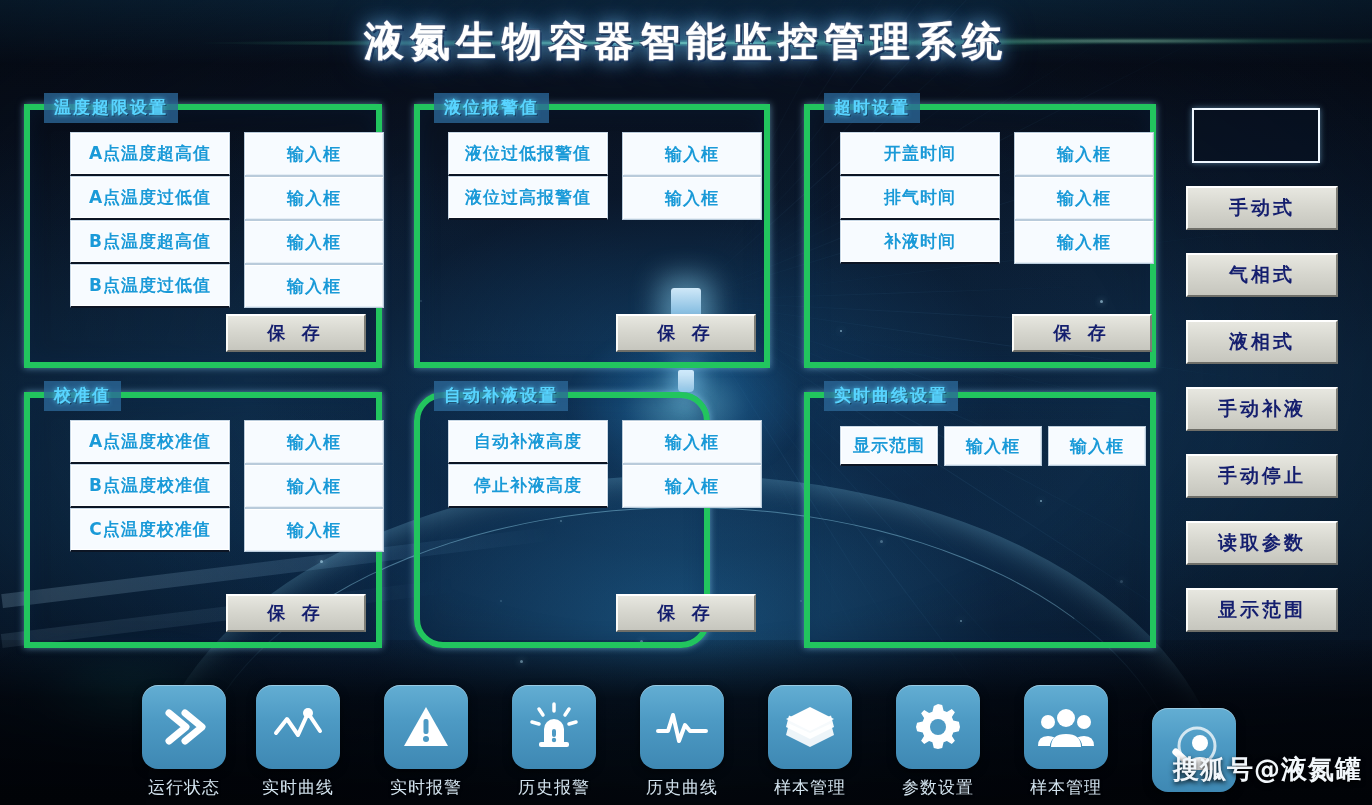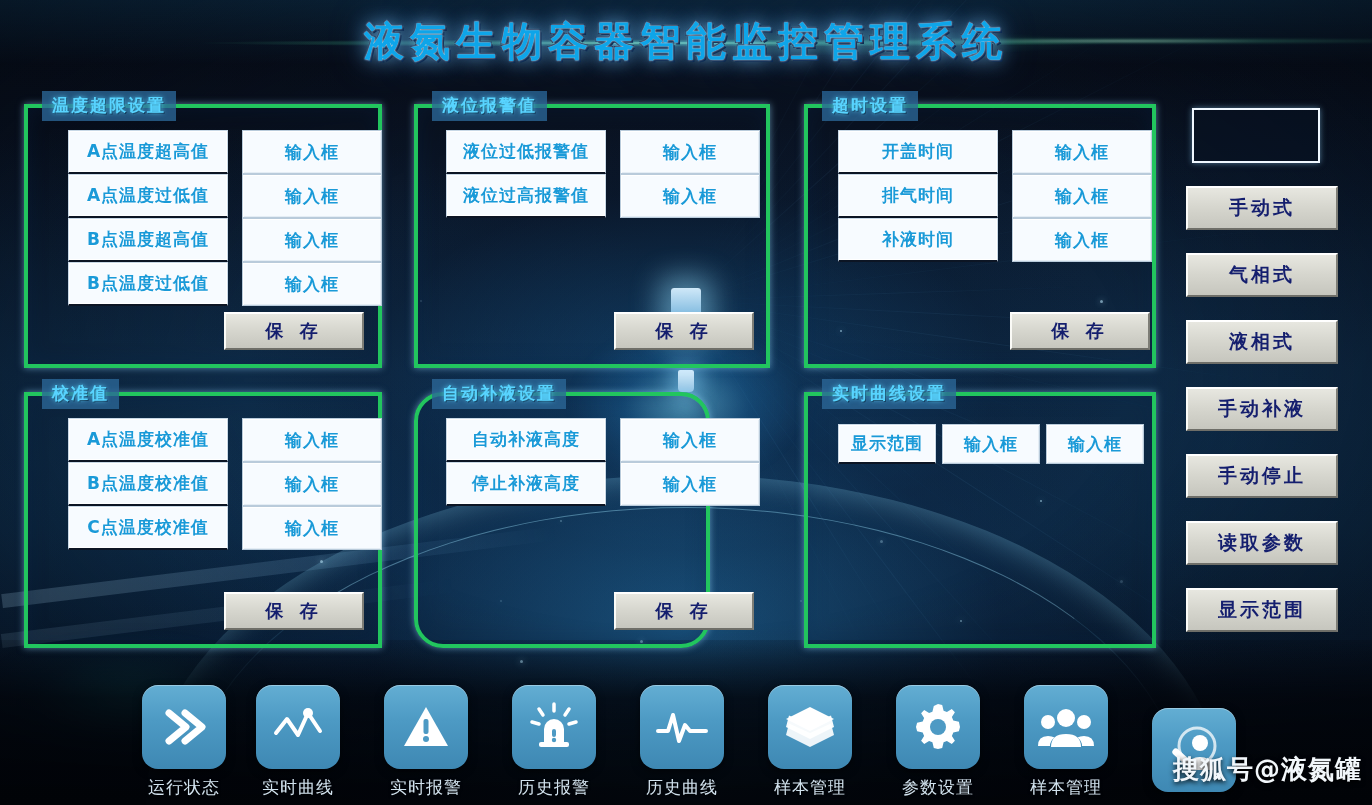--- a/index.html
+++ b/index.html
@@ -94,35 +94,35 @@
     background:linear-gradient(180deg, rgba(3,7,14,0.18) 0%, rgba(2,5,11,0.80) 35%, rgba(1,3,7,0.96) 100%);
   }
   .speck { position:absolute; border-radius:50%; background:rgba(190,235,255,0.75); }
 
   
   #title-bar { position:absolute; left:0; right:0; top:14px; height:58px; text-align:center; z-index:5; }
   #title-text {
     display:inline-block;
     font-family:"DejaVu Sans","Liberation Sans",sans-serif;
     font-size:40px; font-weight:bold; letter-spacing:6px;
-    color:#0ea5e9;
+    color:#ffffff;
     text-shadow:
       0 0 2px #fff,
       2px 2px 0 #0d2a52,
       -1px -1px 0 #0d2a52,
       1px -1px 0 #0d2a52,
       -1px 1px 0 #0d2a52,
       0 0 18px rgba(120,200,255,0.85),
       0 0 34px rgba(80,170,255,0.55);
   }
 
   
   .panel {
     position:absolute;
-    border:4px solid #22c55e;
+    border:6px solid #22c55e;
     box-shadow:0 0 7px rgba(150,215,255,0.55), inset 0 0 20px rgba(10,40,75,0.30);
     z-index:4;
   }
   .panel-title {
     position:absolute; top:-17px; left:14px;
     background:rgba(44,104,152,0.78);
     padding:3px 10px 4px 10px;
     font-family:"DejaVu Sans","Liberation Sans",sans-serif;
     font-size:17px; font-weight:bold; letter-spacing:2px;
     color:#58d4ff;

